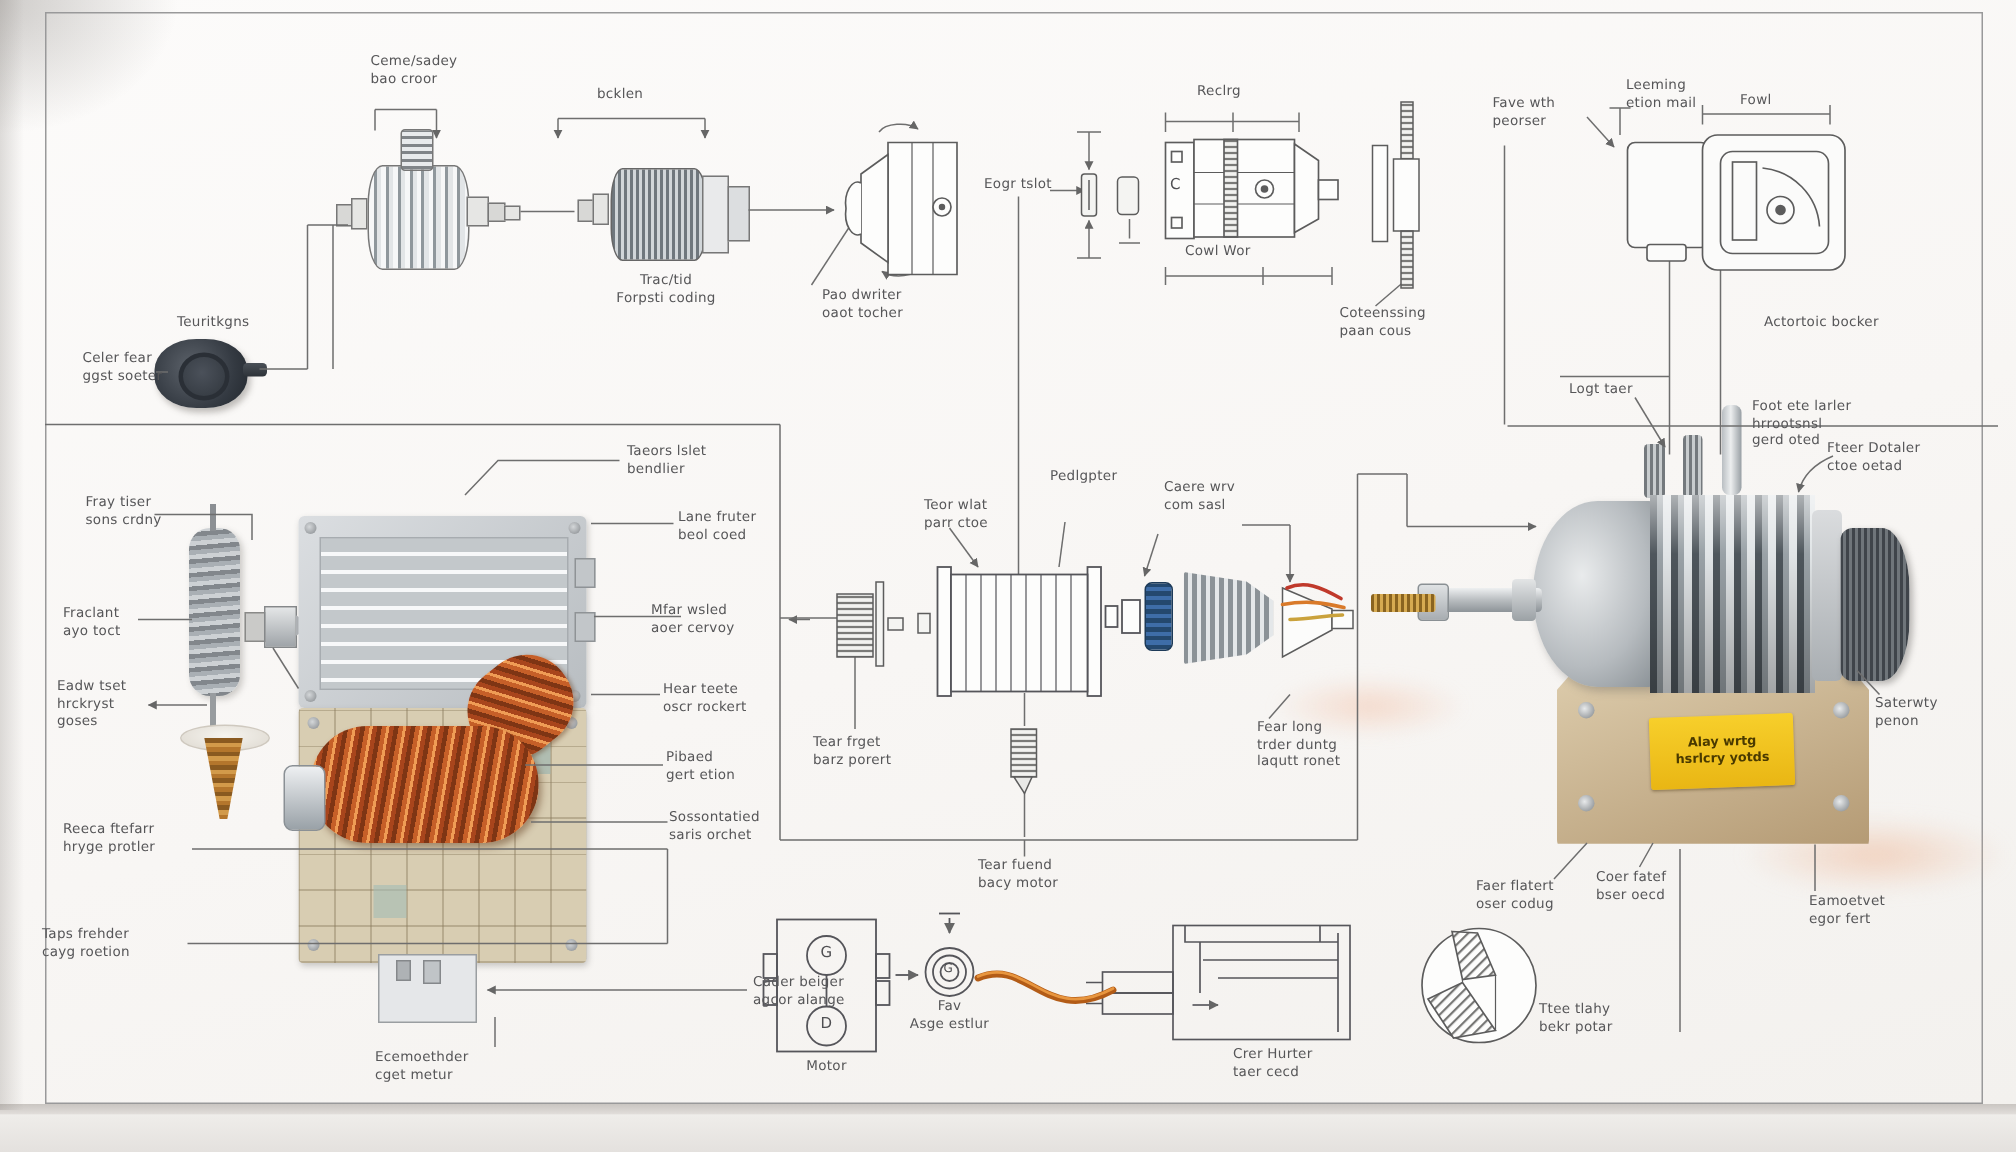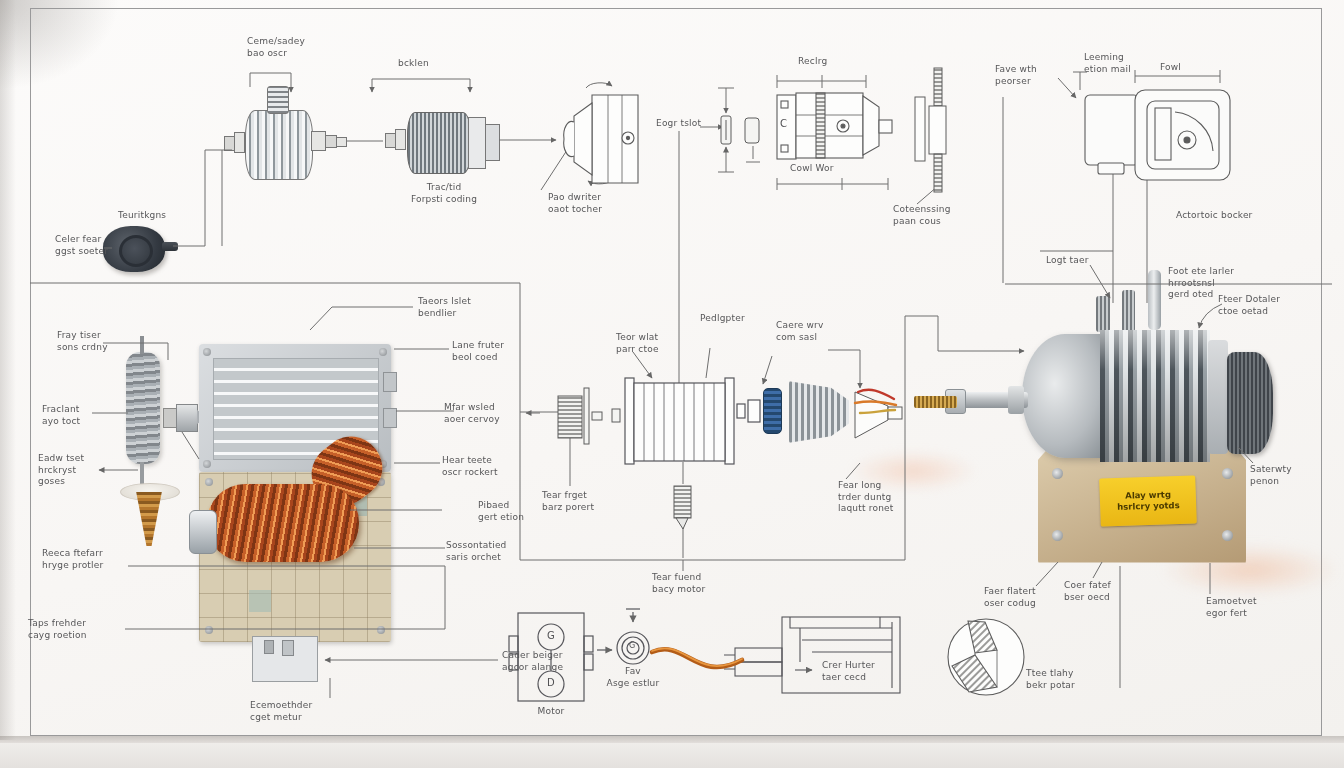--- a/index.html
+++ b/index.html
@@ -315,21 +315,21 @@
       <path d="M975 653 L975 655 M997 650 L997 687" fill="none" stroke-width=".8"></path>
     </g>
   </svg>
 
   <div class="ylabel">
     <div class="txt">Alay wrtg
 hsrlcry yotds</div>
   </div>
 
   <div class="lbl" style="left:247px;top:36px;">Ceme/sadey
-bao oscr</div>
+bao croor</div>
   <div class="lbl" style="left:386px;top:58px;margin-left:12px;">bcklen</div>
   <div class="lbl c" style="left:398px;top:182px;width:92px;">Trac/tid
 Forpsti coding</div>
   <div class="lbl" style="left:548px;top:192px;">Pao dwriter
 oaot tocher</div>
   <div class="lbl" style="left:656px;top:118px;">Eogr tslot</div>
   <div class="lbl" style="left:798px;top:56px;">Reclrg</div>
   <div class="lbl" style="left:790px;top:163px;">Cowl Wor</div>
   <div class="lbl" style="left:893px;top:204px;">Coteenssing
 paan cous</div>
@@ -350,25 +350,25 @@
 hrckryst
 goses</div>
   <div class="lbl" style="left:42px;top:548px;">Reeca ftefarr
 hryge protler</div>
   <div class="lbl" style="left:28px;top:618px;">Taps frehder
 cayg roetion</div>
   <div class="lbl" style="left:418px;top:296px;">Taeors lslet
 bendlier</div>
   <div class="lbl" style="left:452px;top:340px;">Lane fruter
 beol coed</div>
-  <div class="lbl" style="left:444px;top:402px;">Mfar wsled
+  <div class="lbl" style="left:434px;top:402px;">Mfar wsled
 aoer cervoy</div>
   <div class="lbl" style="left:442px;top:455px;">Hear teete
 oscr rockert</div>
-  <div class="lbl" style="left:444px;top:500px;margin-left:34px;">Pibaed
+  <div class="lbl" style="left:444px;top:500px;">Pibaed
 gert etion</div>
   <div class="lbl" style="left:446px;top:540px;">Sossontatied
 saris orchet</div>
   <div class="lbl" style="left:502px;top:650px;">Cader beiger
 agcor alange</div>
   <div class="lbl" style="left:250px;top:700px;">Ecemoethder
 cget metur</div>
   <div class="lbl" style="left:616px;top:332px;">Teor wlat
 parr ctoe</div>
   <div class="lbl" style="left:700px;top:313px;">Pedlgpter</div>
@@ -393,20 +393,20 @@
 oser codug</div>
   <div class="lbl" style="left:1064px;top:580px;">Coer fatef
 bser oecd</div>
   <div class="lbl" style="left:1206px;top:596px;">Eamoetvet
 egor fert</div>
   <div class="lbl" style="left:1026px;top:668px;">Ttee tlahy
 bekr potar</div>
   <div class="lbl c" style="left:531px;top:706px;width:40px;">Motor</div>
   <div class="lbl c" style="left:598px;top:666px;width:70px;">Fav
 Asge estlur</div>
-  <div class="lbl" style="left:822px;top:660px;">Crer Hurter
+  <div class="lbl" style="left:822px;top:698px;">Crer Hurter
 taer cecd</div>
 
   <div class="glyph" style="left:547px;top:630px;">G</div>
   <div class="glyph" style="left:547px;top:677px;">D</div>
   <div class="glyph" style="left:780px;top:118px;">C</div>
   <div class="glyph" style="left:629px;top:641px;font-size:8px;">G</div>
 </div>
 
 </body></html>

